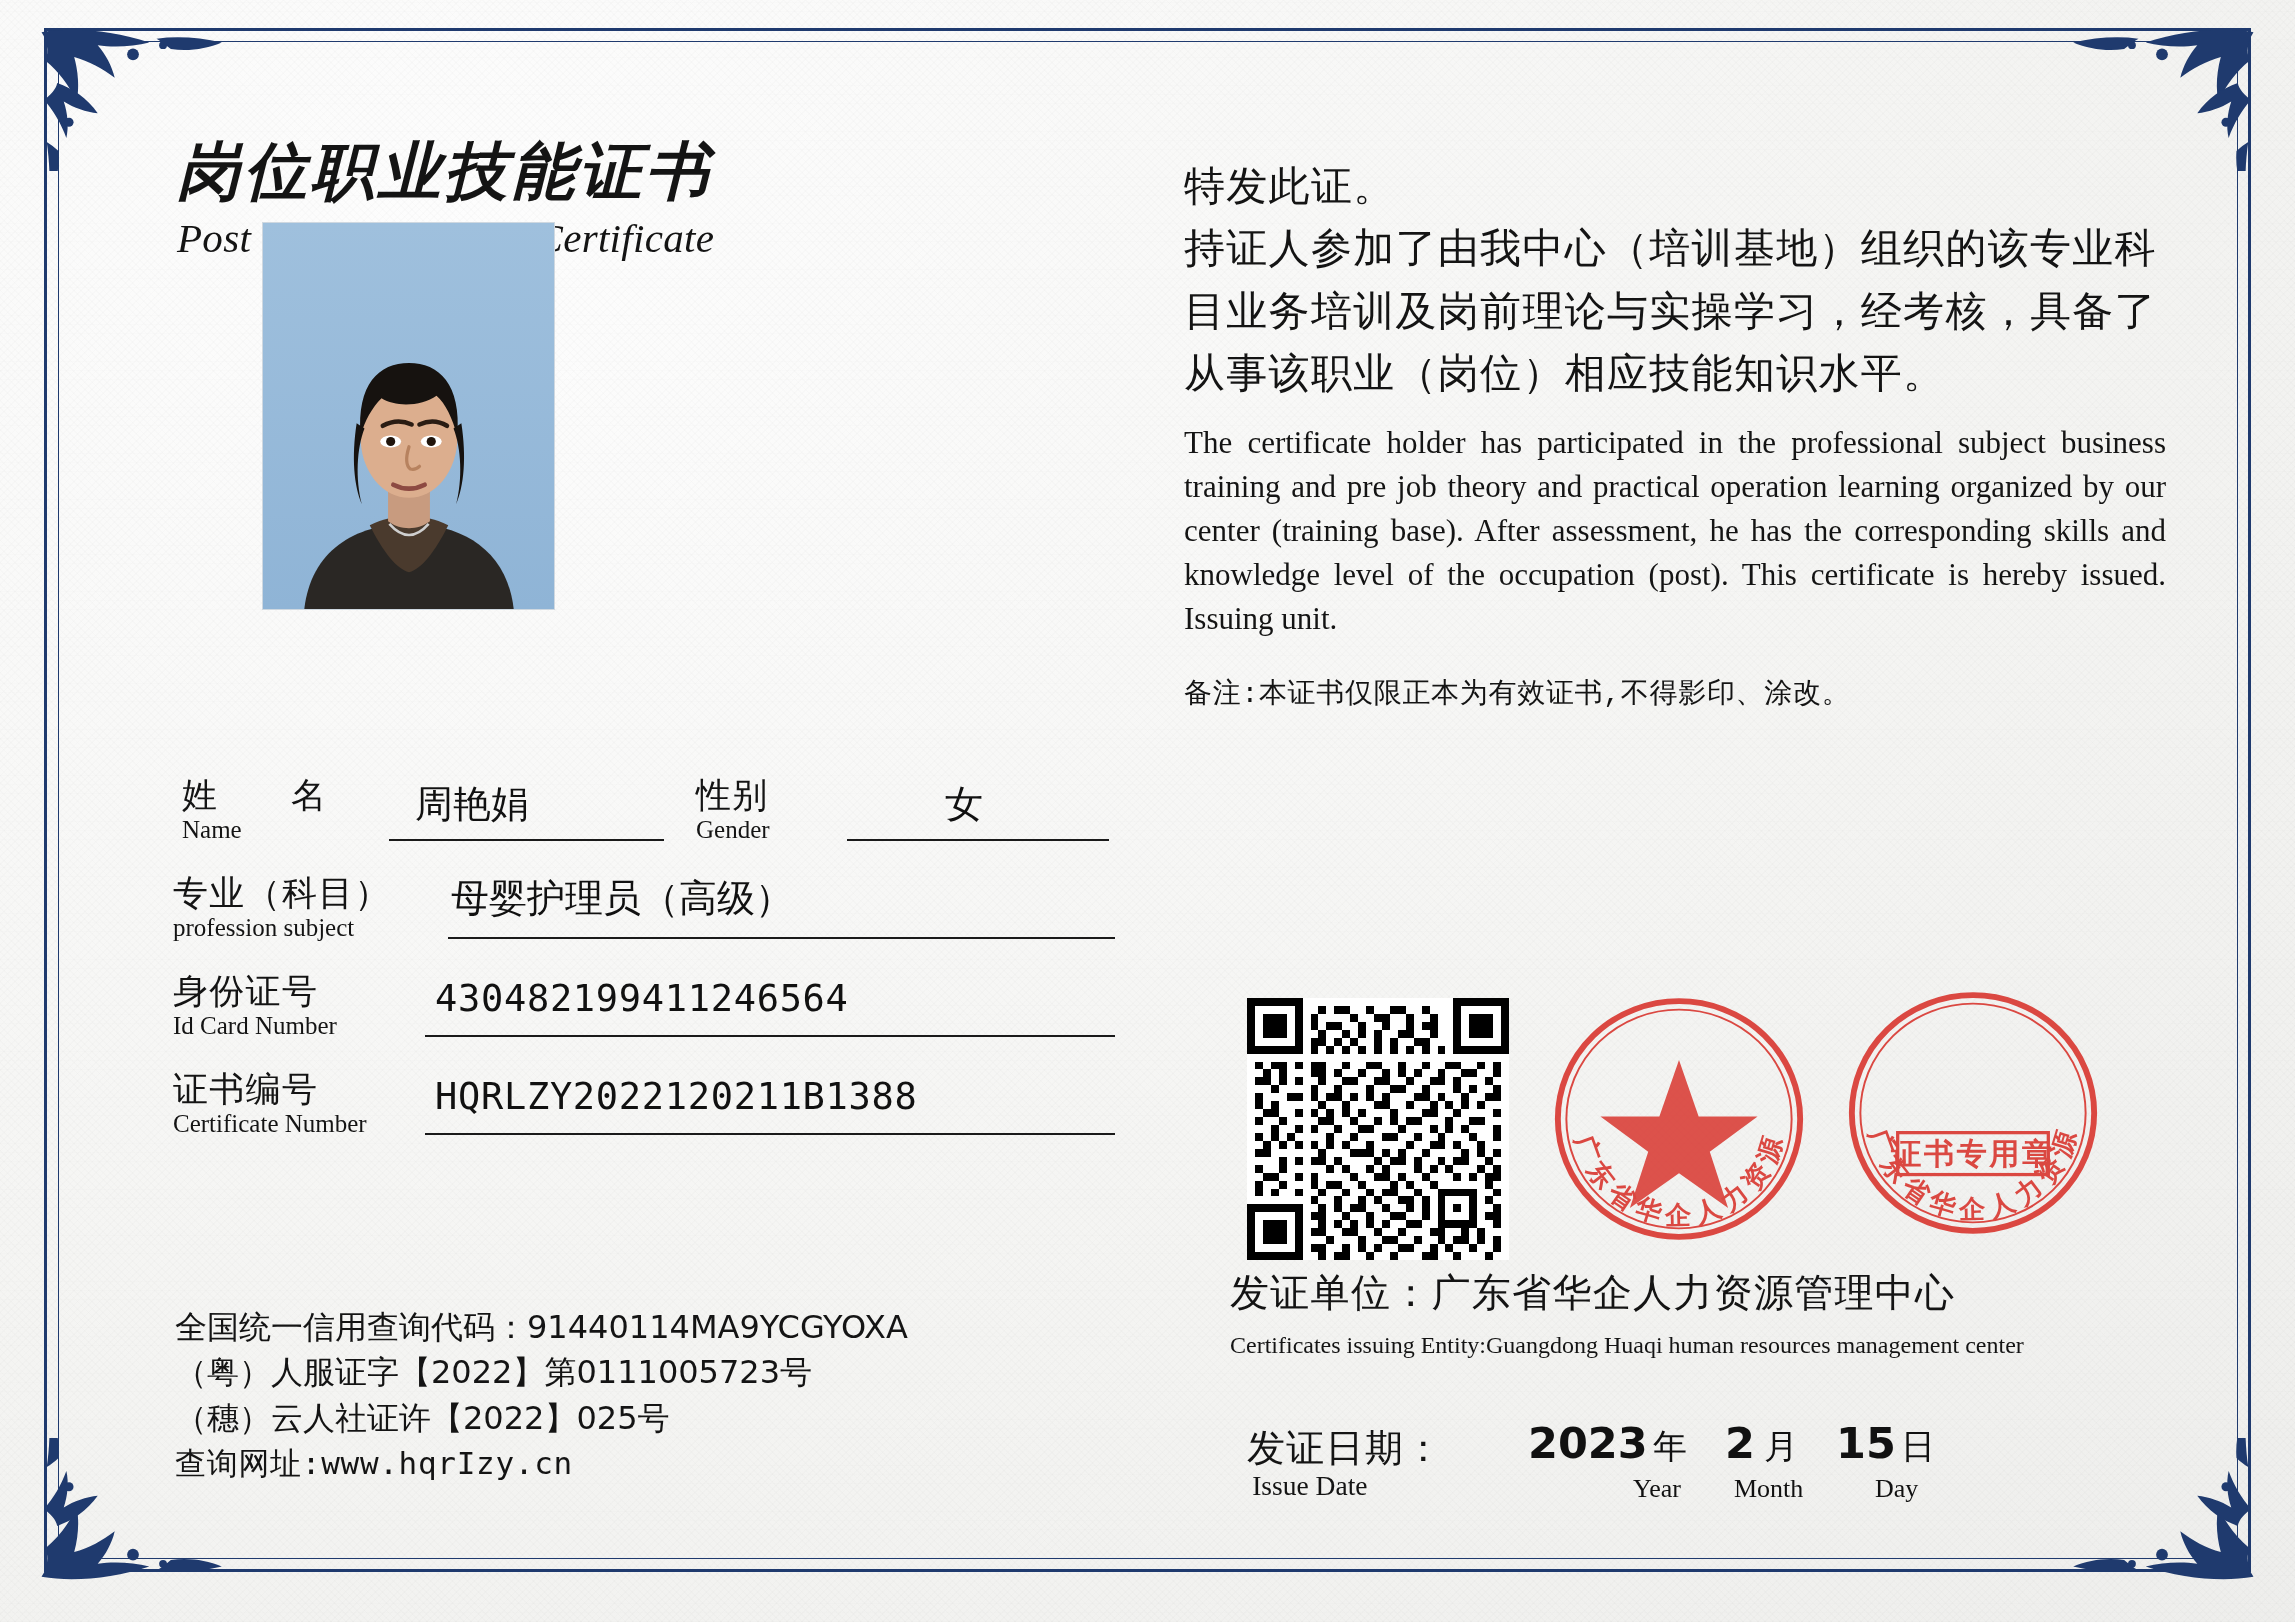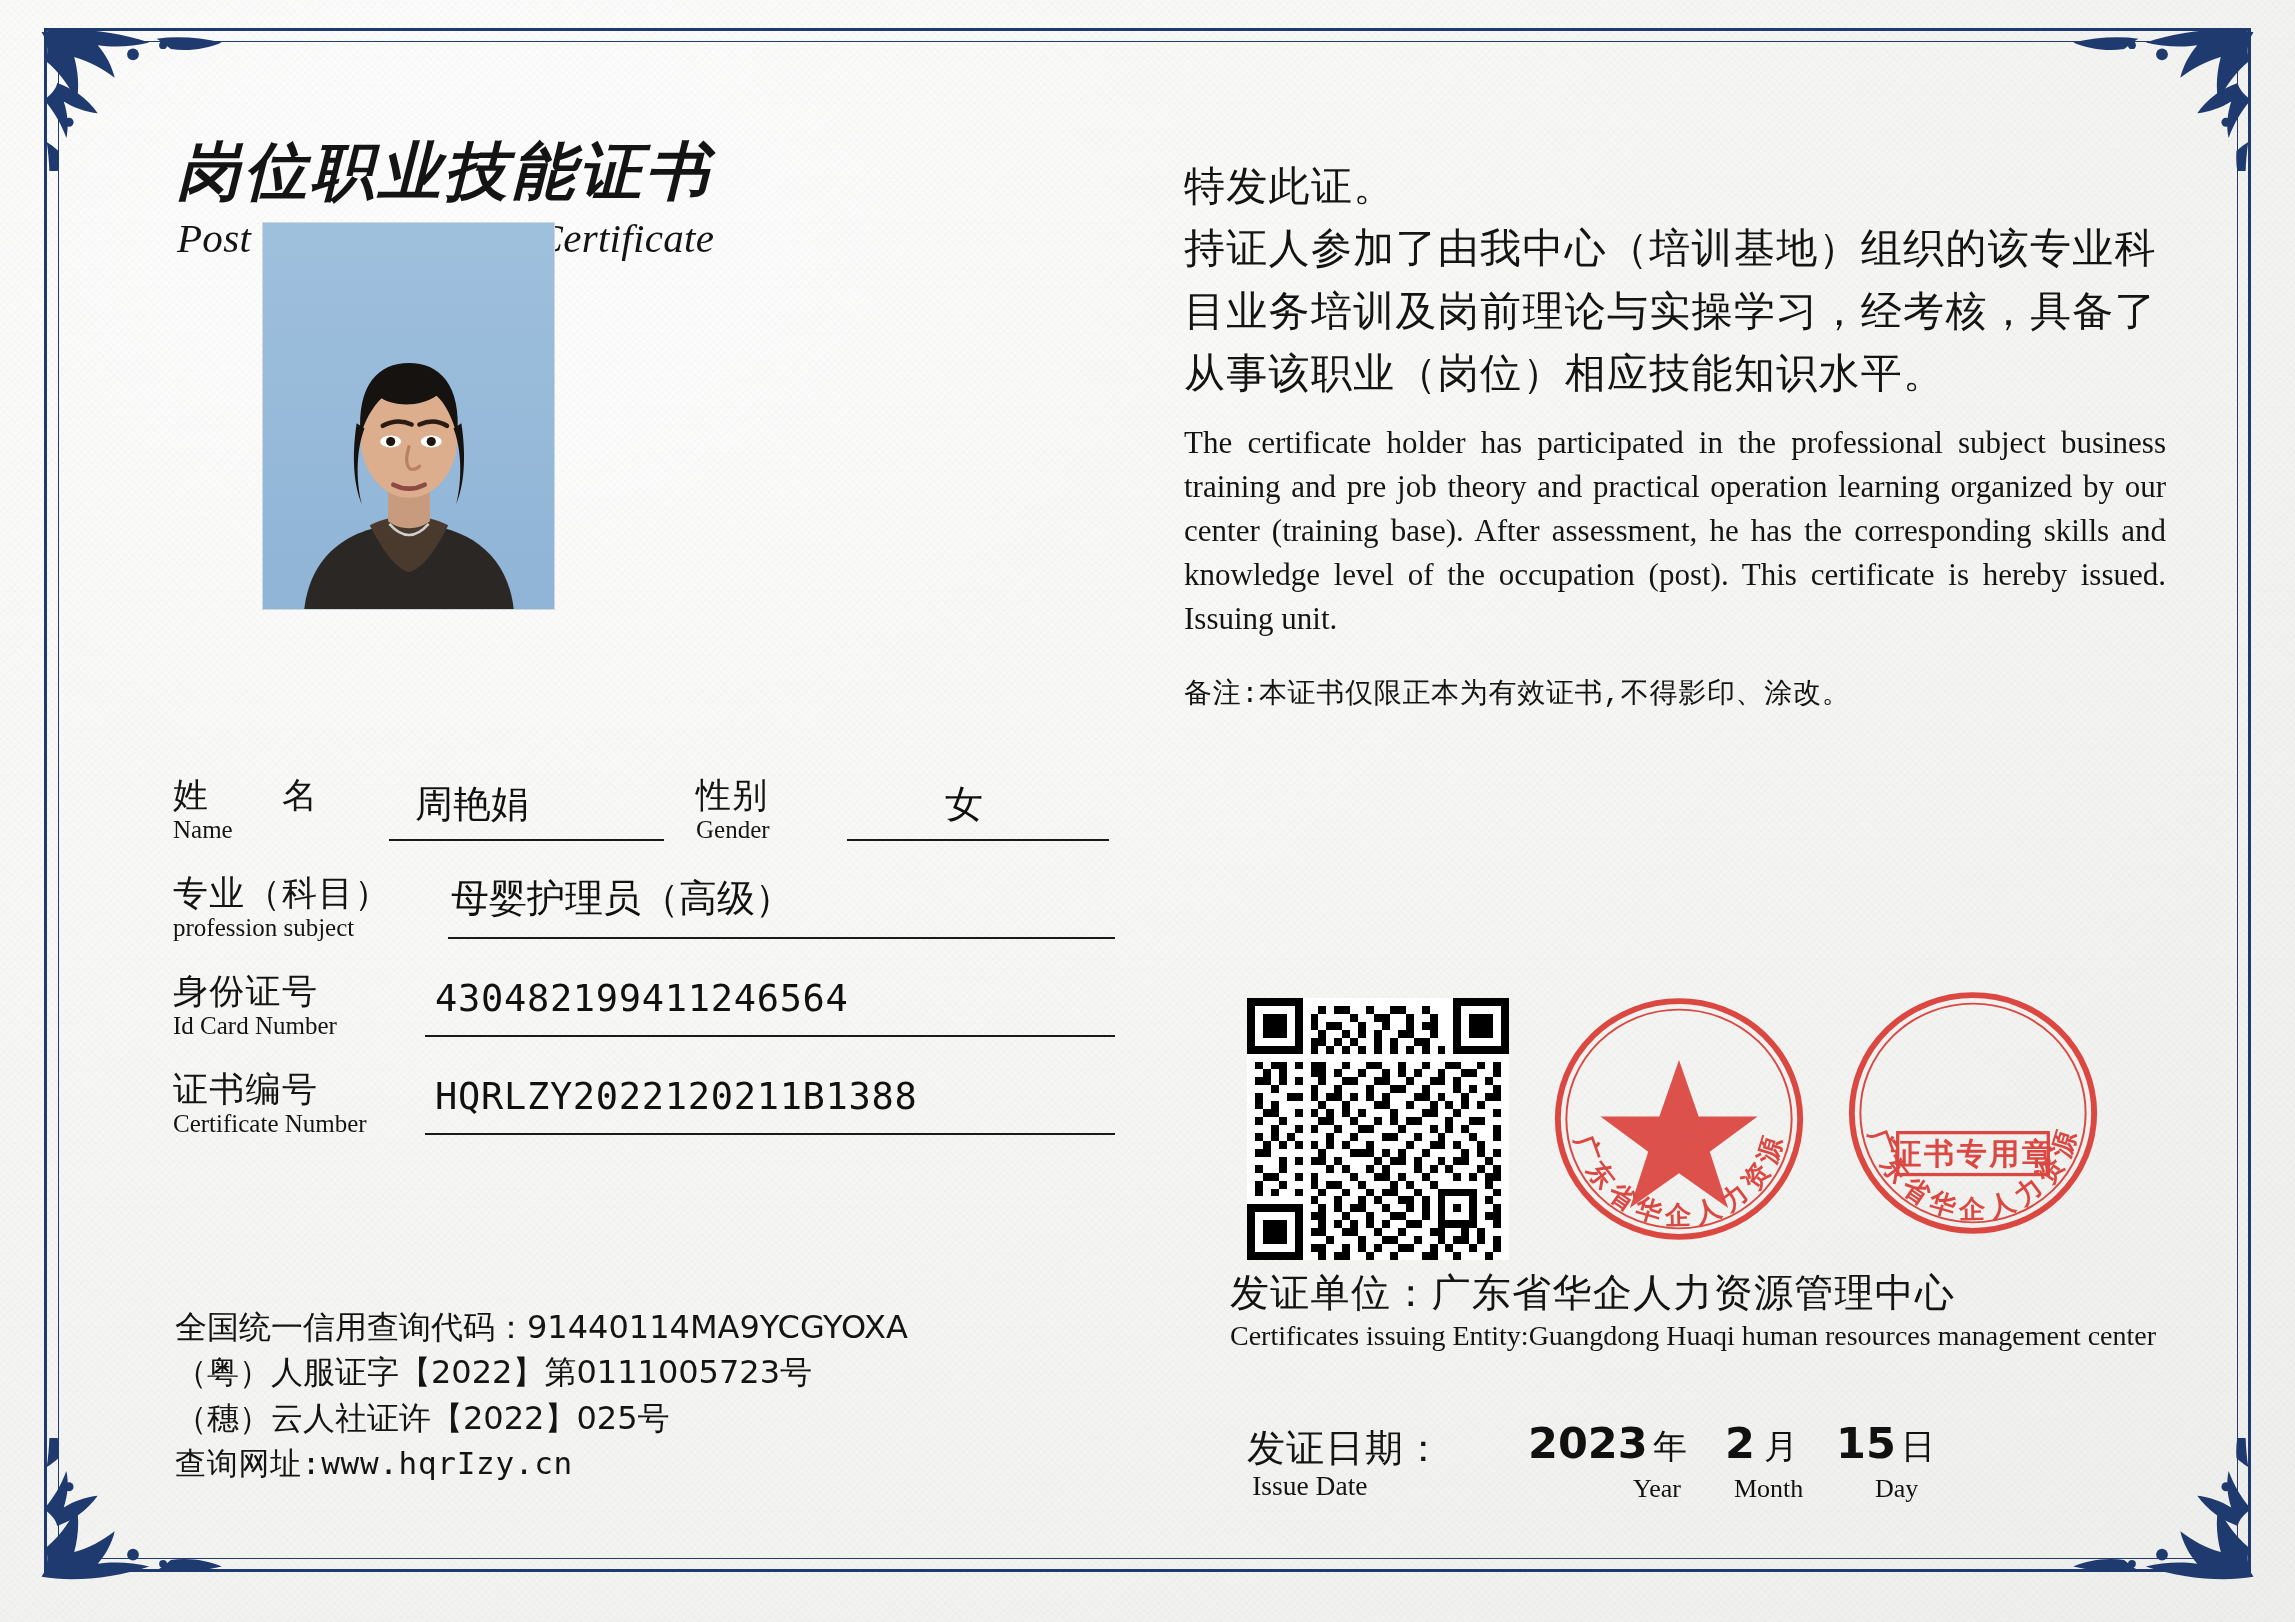--- a/index.html
+++ b/index.html
@@ -152,21 +152,21 @@
     color: #111;
     white-space: nowrap;
   }
   .value-text.mono {
     font-family: "DejaVu Sans Mono", monospace;
     font-size: 37px;
     letter-spacing: 0.7px;
   }
 
   
-  #row-name .label-block { width: 216px; }
+  #row-name .label-block { width: 216px; margin-left: 9px; }
   #name-line { left: 216px; top: 3.9px; width: 275px; }
   #name-value { left: 242px; top: 6.5px; }
   #gender-label-block { position: absolute; left: 523px; top: 0; width: 157px; }
   #gender-line { left: 674px; top: 3.9px; width: 262px; }
   #gender-value { left: 772px; top: 6.5px; }
 
   #row-profession .label-block { width: 281px; }
   #profession-line { left: 275px; top: 3.9px; width: 667px; }
   #profession-value { left: 278px; top: 2.6px; }
 
@@ -269,23 +269,23 @@
   }
   #issuer-cn {
     font-family: "DejaVu Sans", sans-serif;
     font-size: 39px;
     color: #141414;
     letter-spacing: 1.3px;
     white-space: nowrap;
   }
   #issuer-en {
     font-family: "Liberation Serif", serif;
-    font-size: 28px;
-    color: #141414;
-    margin-top: 0px;
+    font-size: 24px;
+    color: #141414;
+    margin-top: 12px;
     white-space: nowrap;
   }
 
   
   #issue-date {
     position: absolute;
     left: 1247px;
     top: 1423px;
     width: 929px;
     height: 105px;

